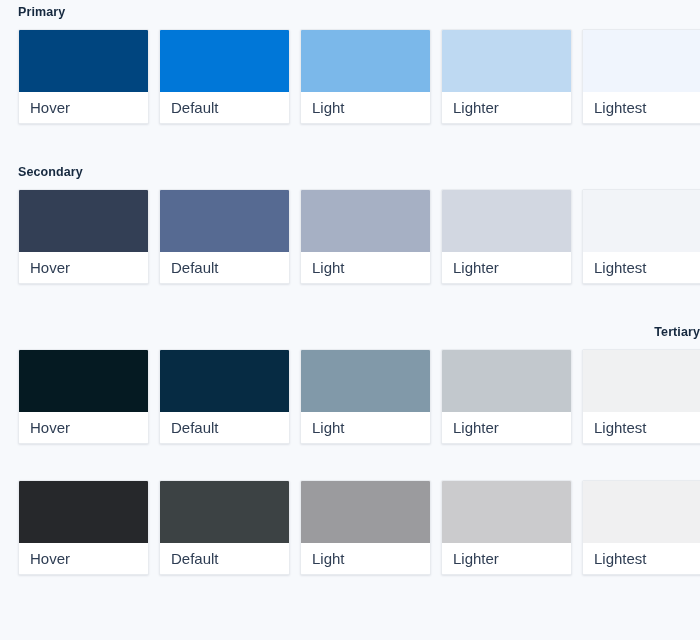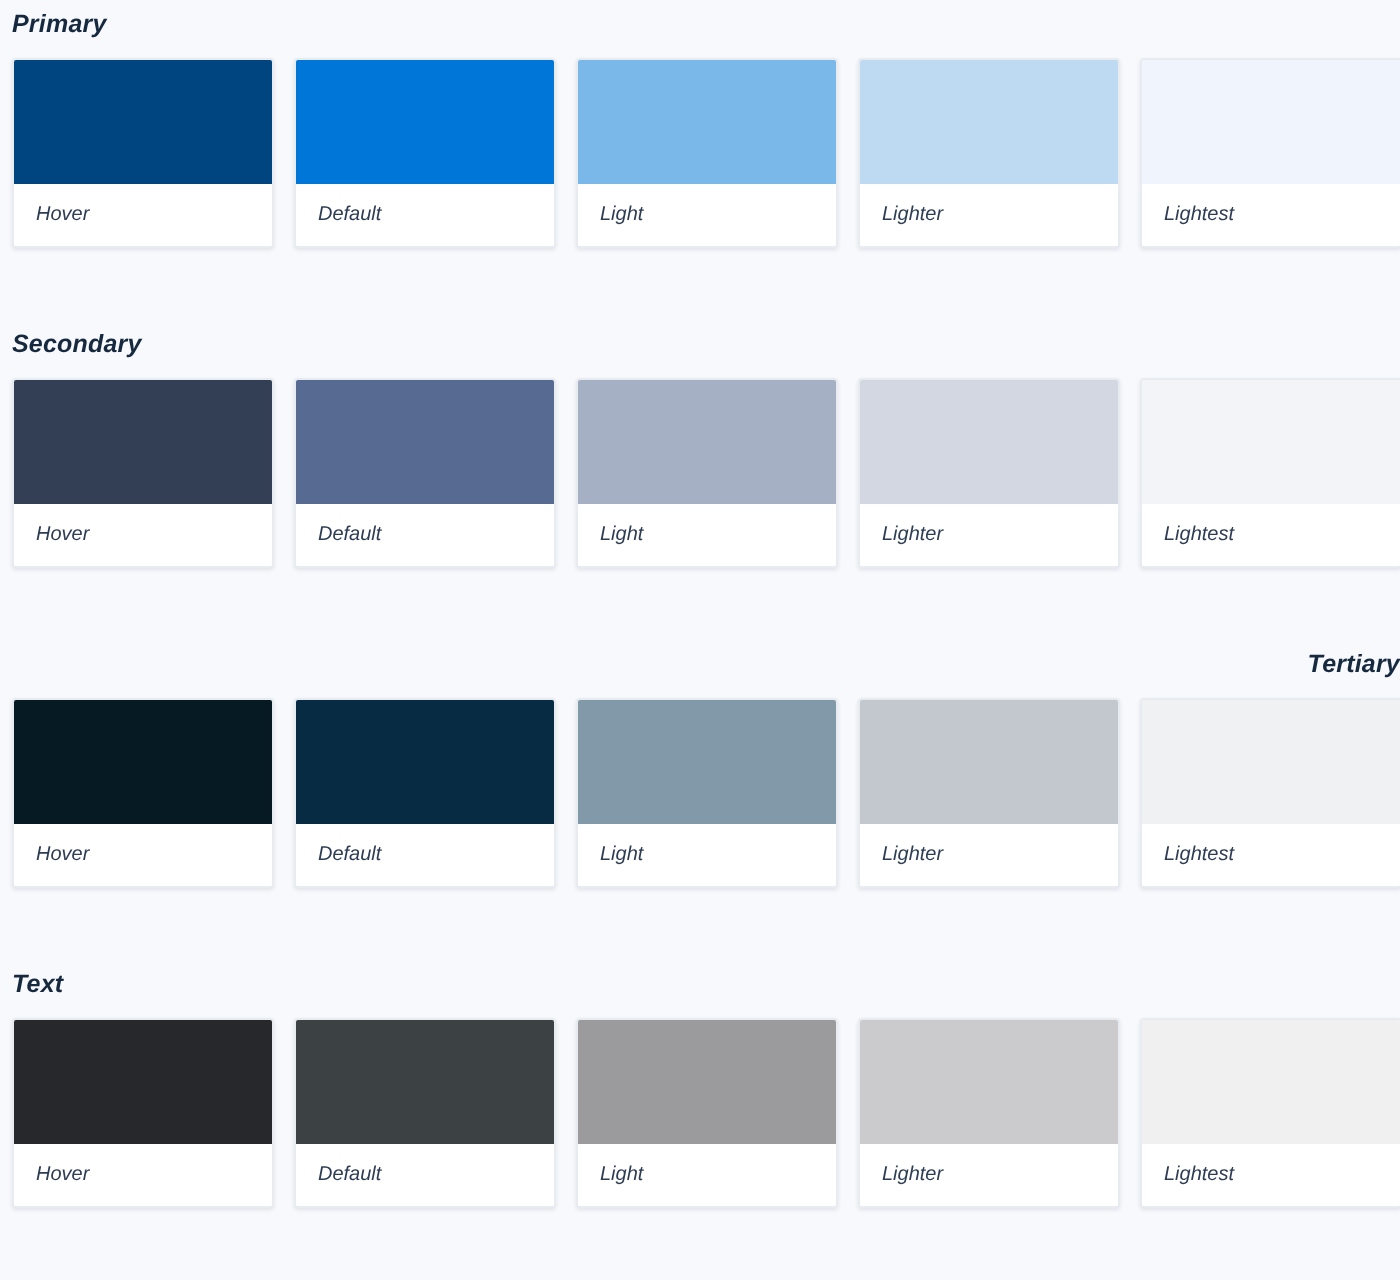--- a/index.html
+++ b/index.html
@@ -18,23 +18,22 @@
   }
 
   .palette-page {
     width: 700px;
     height: 640px;
     padding: 0;
     overflow: hidden;
   }
 
   .palette-section {
-    padding-left: 6px;
+    padding-left: 18px;
     margin-bottom: 0;
-    font-style: italic;
   }
 
   .section-title {
     font-size: 12.5px;
     font-weight: bold;
     color: #16293f;
     letter-spacing: 0.1px;
     margin: 0;
     padding-top: 4px;
     padding-bottom: 9px;
@@ -61,21 +60,21 @@
   .swatch-color {
     height: 62px;
     width: 100%;
     display: block;
   }
 
   .swatch-label {
     height: 31px;
     line-height: 31px;
     padding-left: 11px;
-    font-size: 10px;
+    font-size: 15px;
     color: #2e3d53;
     background: #ffffff;
     white-space: nowrap;
     overflow: hidden;
   }
 
   .section-spacer {
     height: 36px;
   }
   .section-spacer.last { height: 0; }
@@ -157,21 +156,20 @@
             <div class="swatch-label" style="color: rgb(46, 61, 83); background: rgb(255, 255, 255);">Lighter</div>
           </div>
           <div class="swatch-card">
             <div class="swatch-color" style="background-color: rgb(240, 241, 242);"></div>
             <div class="swatch-label" style="color: rgb(46, 61, 83); background: rgb(255, 255, 255);">Lightest</div>
           </div>
         </div>
       </div>
       <div class="section-spacer"></div>
       <div class="palette-section">
-        <div class="section-title" style="color: rgb(22, 41, 63);">Text</div>
         <div class="swatch-row">
           <div class="swatch-card">
             <div class="swatch-color" style="background-color: rgb(38, 40, 43);"></div>
             <div class="swatch-label" style="color: rgb(46, 61, 83); background: rgb(255, 255, 255);">Hover</div>
           </div>
           <div class="swatch-card">
             <div class="swatch-color" style="background-color: rgb(60, 66, 68);"></div>
             <div class="swatch-label" style="color: rgb(46, 61, 83); background: rgb(255, 255, 255);">Default</div>
           </div>
           <div class="swatch-card">

